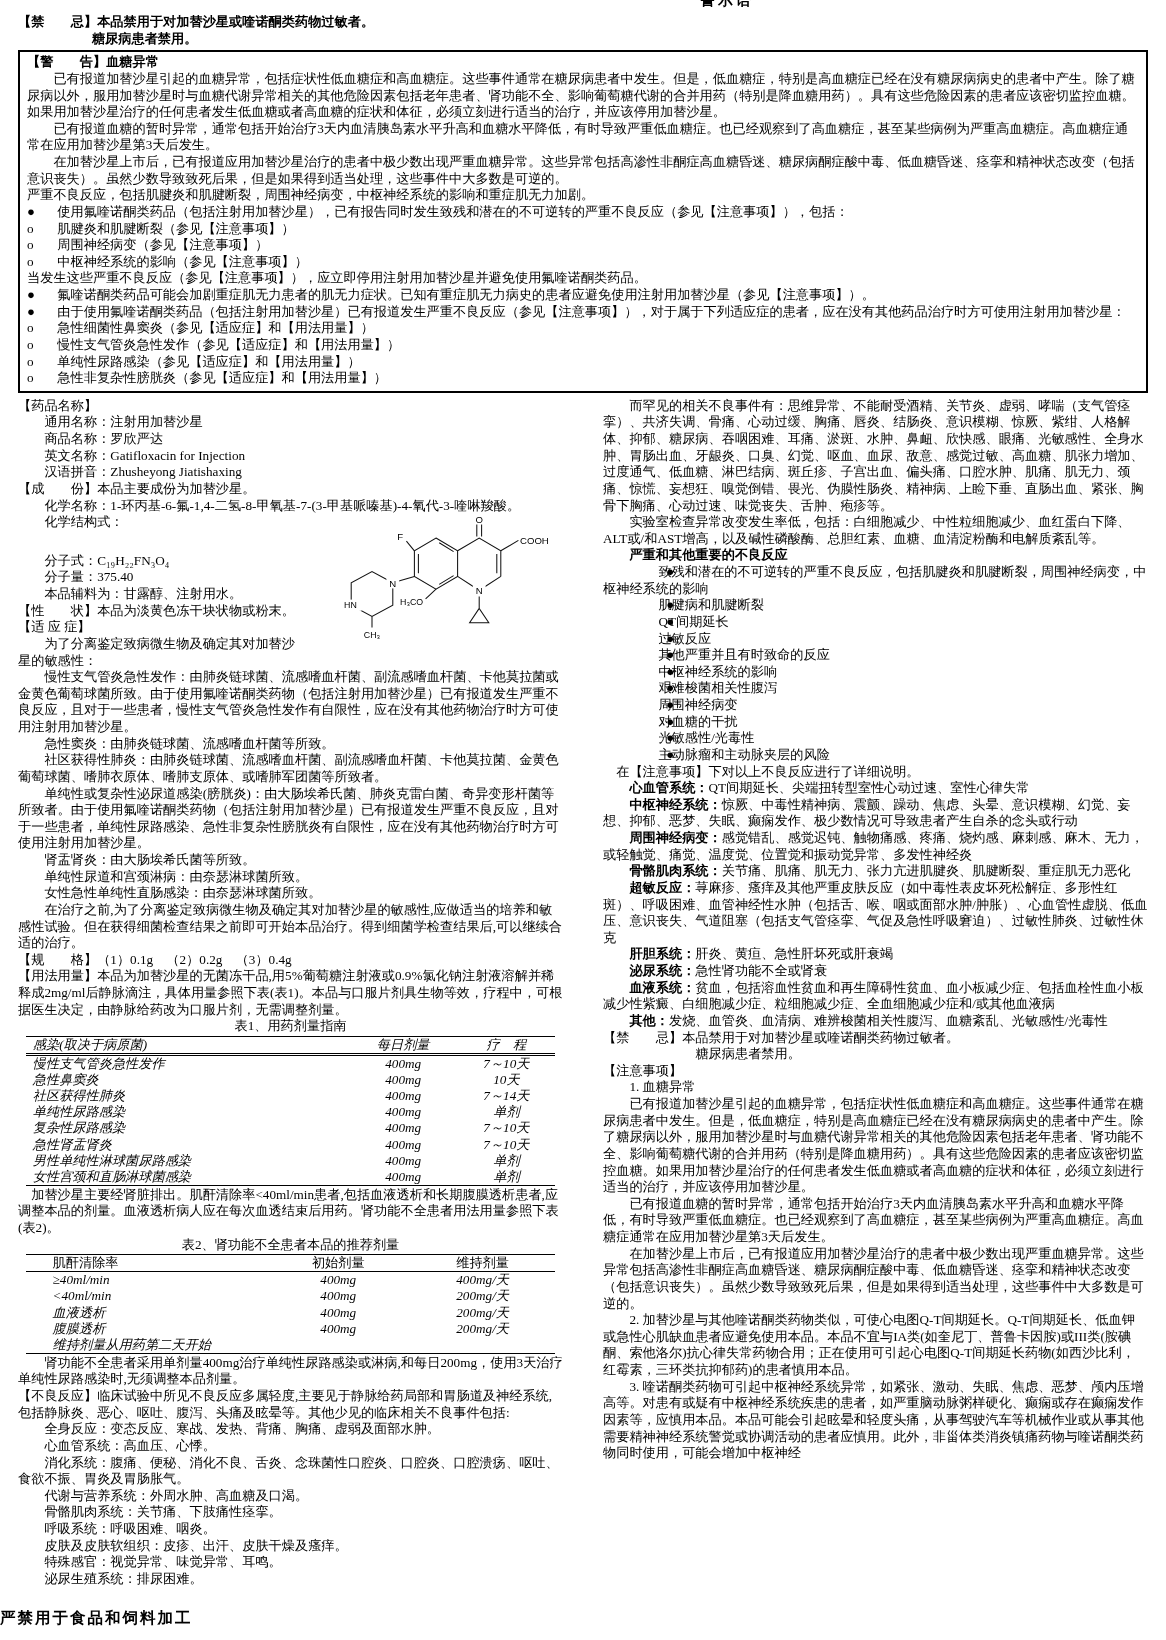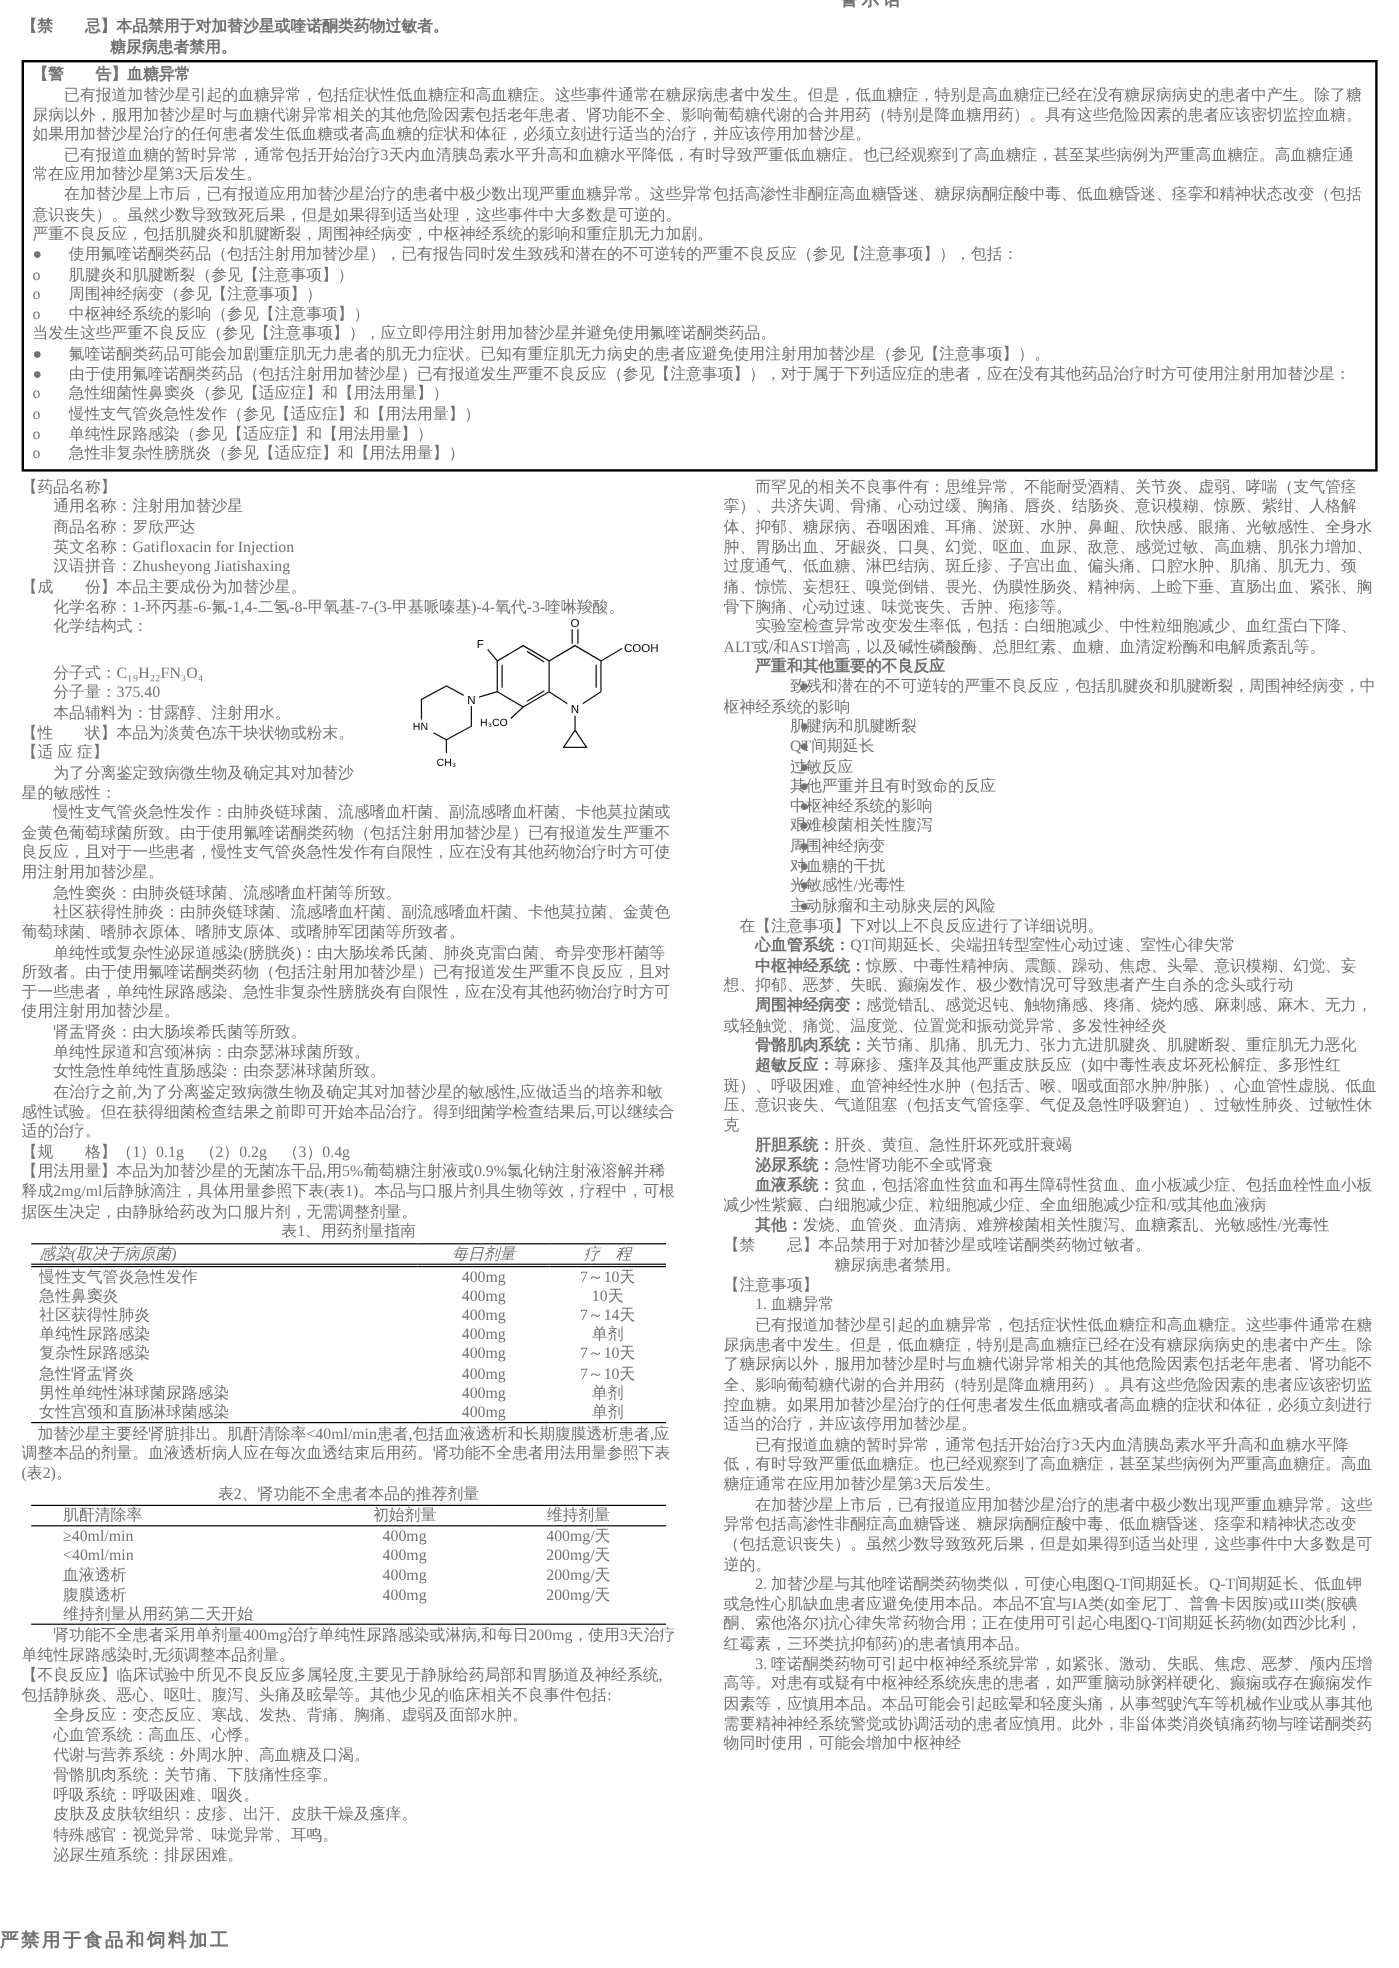--- a/index.html
+++ b/index.html
@@ -1,39 +1,39 @@
 <!DOCTYPE html>
 <html><head>
 <meta charset="utf-8">
 <style>
   * { margin:0; padding:0; box-sizing:border-box; }
   html,body { background:#fff; }
   .page { width:1166px; height:1640px; padding:0 18px; position:relative; overflow:hidden;
-          font-family:"Liberation Serif","DejaVu Serif",serif; color:#737373;
+          font-family:"Liberation Serif","DejaVu Serif",serif; color:#000000;
           font-size:13.2px; line-height:1.26; }
   .top-partial { position:absolute; top:-9px; left:700px; font-size:15px; font-weight:bold; letter-spacing:3px; }
   .jinji-top { margin-top:13px; font-weight:bold; line-height:1.3; }
   .jinji-top .l2 { padding-left:5.6em; }
   .warnbox { border:2px solid #000; padding:2px 7px 4px 7px; margin-top:3px; line-height:1.26; }
   .b { font-weight:bold; }
   .i1 { text-indent:1em; }
   .i2 { text-indent:2em; }
   .mk { display:inline-block; width:2.3em; }
   .cols { display:flex; gap:40px; margin-top:5px;justify-content:center; }
   .col { flex:1; min-width:0; }
   .pl2 { padding-left:2em; }
   .pl7 { padding-left:7em; }
   .struct { float:right; width:262px; height:128px; margin:0 0 2px 6px; }
   .struct svg { width:100%; height:100%; }
   .mt-gap { margin-top:22px; }
   .tcap { text-align:center; }
   table.tbl { width:97%; margin:1px auto; border-collapse:collapse;
               border-top:1.5px solid #000; border-bottom:1.5px solid #000; line-height:1.22; }
   table.tbl th { font-weight:normal; padding:0 2px; }
-  table.tbl td { padding:0 2px; }
+  table.tbl td { padding:0 2px;font-style:italic; }
   table.t1 th { border-bottom:3px double #000;font-style:italic; }
   table.t2 th { border-bottom:1px solid #000; }
   .ca { text-align:center; }
   .t2 .c0 { padding-left:2em; text-align:left; }
   .t1 .c0 { padding-left:0.5em; text-align:left; }
   .bl { text-indent:2.4em; }
   .bl .mk { width:1.8em; }
   .footer { position:absolute; left:0; right:0; bottom:12px; text-align:left;
             font-weight:bold; font-size:15.5px; letter-spacing:2px;
             font-family:"Liberation Sans","DejaVu Sans",sans-serif; }
@@ -247,20 +247,21 @@
             <td class="c0" colspan="3">维持剂量从用药第二天开始</td>
           </tr>
         </tbody>
       </table>
 
       <p class="i2">肾功能不全患者采用单剂量400mg治疗单纯性尿路感染或淋病,和每日200mg，使用3天治疗单纯性尿路感染时,无须调整本品剂量。</p>
       <p><span>【不良反应】</span><span>临床试验中所见不良反应多属轻度,主要见于静脉给药局部和胃肠道及神经系统,包括静脉炎、恶心、呕吐、腹泻、头痛及眩晕等。其他少见的临床相关不良事件包括:</span></p>
       <div>
           <p class="i2">全身反应：变态反应、寒战、发热、背痛、胸痛、虚弱及面部水肿。</p>
           <p class="i2">心血管系统：高血压、心悸。</p>
+          <p class="i2">消化系统：腹痛、便秘、消化不良、舌炎、念珠菌性口腔炎、口腔炎、口腔溃疡、呕吐、食欲不振、胃炎及胃肠胀气。</p>
           <p class="i2">代谢与营养系统：外周水肿、高血糖及口渴。</p>
           <p class="i2">骨骼肌肉系统：关节痛、下肢痛性痉挛。</p>
           <p class="i2">呼吸系统：呼吸困难、咽炎。</p>
           <p class="i2">皮肤及皮肤软组织：皮疹、出汗、皮肤干燥及瘙痒。</p>
           <p class="i2">特殊感官：视觉异常、味觉异常、耳鸣。</p>
           <p class="i2">泌尿生殖系统：排尿困难。</p>
         </div>
     </div>
 
     <div class="col">

